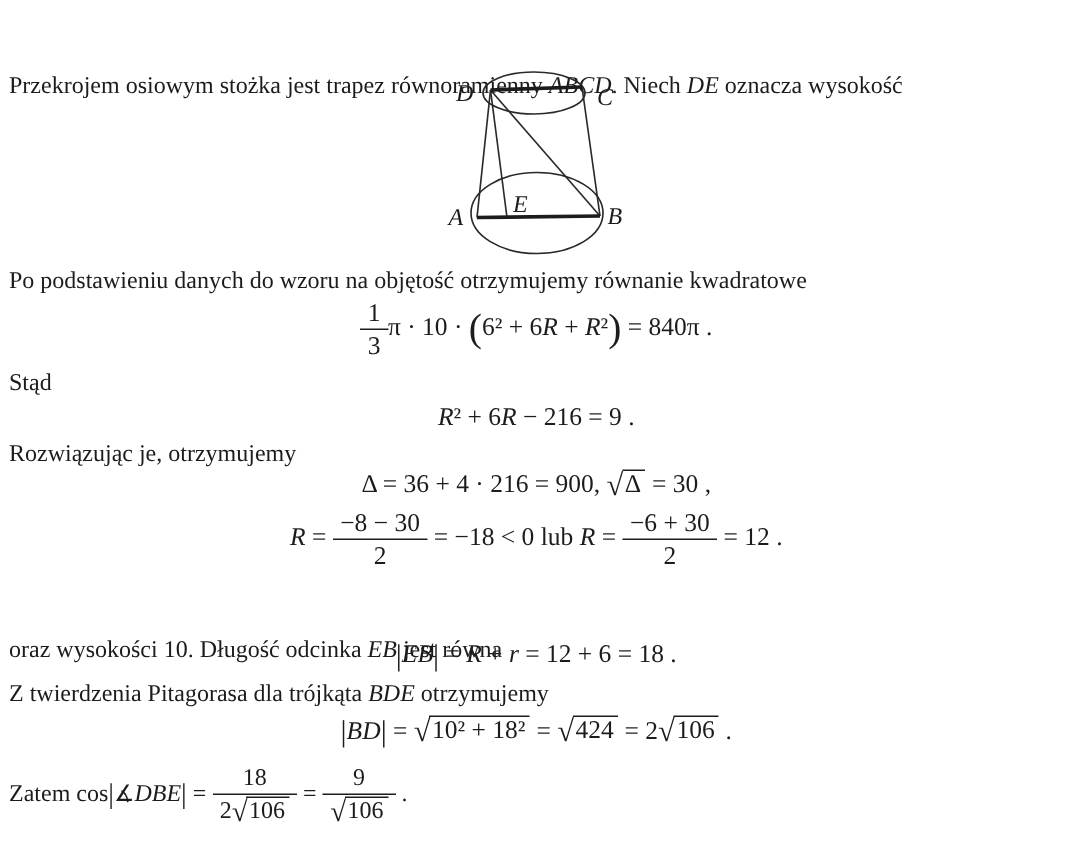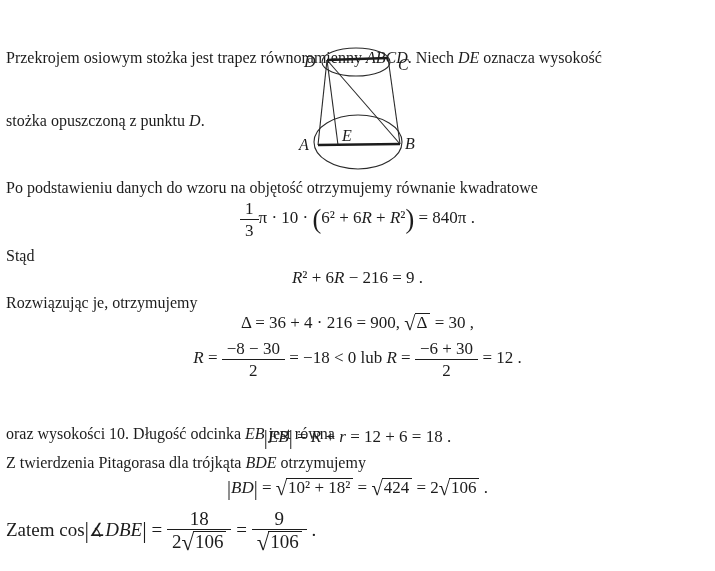--- a/index.html
+++ b/index.html
@@ -69,21 +69,20 @@
     font-size: 16px;
     fill: #1c1c1c;
   }
   .angle-sym { font-family: "DejaVu Sans", sans-serif; font-size: 0.95em; }
 </style>
 </head>
 <body>
 
 <div class="par" style="top:5px">
   <div><span>Przekrojem osiowym stożka jest trapez równoramienny </span><span class="it">ABCD</span><span>. Niech </span><span class="it">DE</span><span> oznacza wysokość</span></div>
-  <div><span>stożka opuszczoną z punktu </span><span class="it">D</span><span>.</span></div>
 </div>
 
 <div class="fig">
   <svg width="150" height="135" viewBox="0 0 150 135">
     <g fill="none" stroke="#2a2a2a" stroke-width="1.1">
       <ellipse cx="68" cy="17" rx="34" ry="14"></ellipse>
       <ellipse cx="70" cy="97" rx="44" ry="27"></ellipse>
       <line x1="30" y1="100" x2="39" y2="15"></line>
       <line x1="100" y1="13" x2="112" y2="99"></line>
       <line x1="39" y1="15" x2="50" y2="100"></line>
@@ -130,15 +129,15 @@
 <div class="eq" style="top:426px">
   <span class="tbar">|</span><span class="it">EB</span><span class="tbar">|</span><span> = </span><span class="it">R</span><span> + </span><span class="it">r</span><span> = 12 + 6 = 18 .</span>
 </div>
 
 <div class="par" style="top:452px"><span>Z twierdzenia Pitagorasa dla trójkąta </span><span class="it">BDE</span><span> otrzymujemy</span></div>
 
 <div class="eq" style="top:477px">
   <span class="tbar">|</span><span class="it">BD</span><span class="tbar">|</span><span> = </span><span class="sqrt"><span class="rsign">√</span><span class="rbar">10² + 18²</span></span><span> = </span><span class="sqrt"><span class="rsign">√</span><span class="rbar">424</span></span><span> = 2</span><span class="sqrt"><span class="rsign">√</span><span class="rbar">106</span></span><span> .</span>
 </div>
 
-<div class="par" style="top:509px; font-size:19px; white-space:nowrap;">
+<div class="par" style="top:509px; font-size:16px; white-space:nowrap;">
   <span>Zatem </span><span>cos</span><span class="tbar">|</span><span class="angle-sym">∡</span><span class="it">DBE</span><span class="tbar">|</span><span> = </span><span class="frac"><span class="num">18</span><span class="den"><span>2</span><span class="sqrt"><span class="rsign">√</span><span class="rbar">106</span></span></span></span><span> = </span><span class="frac"><span class="num">9</span><span class="den"><span class="sqrt"><span class="rsign">√</span><span class="rbar">106</span></span></span></span><span> .</span>
 </div>
 
 </body></html>

